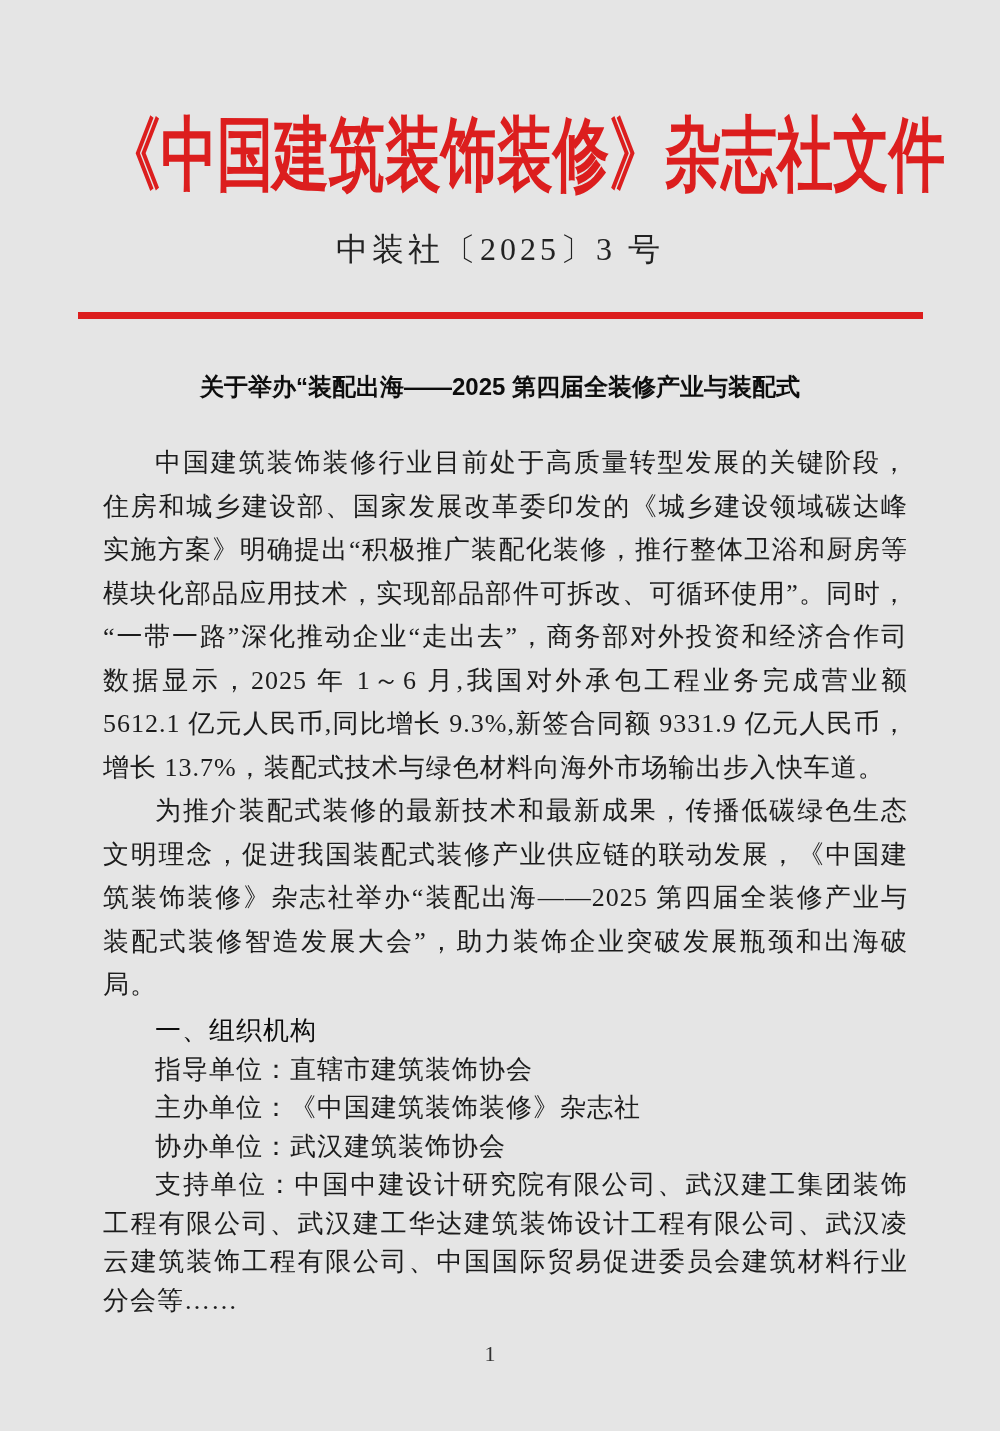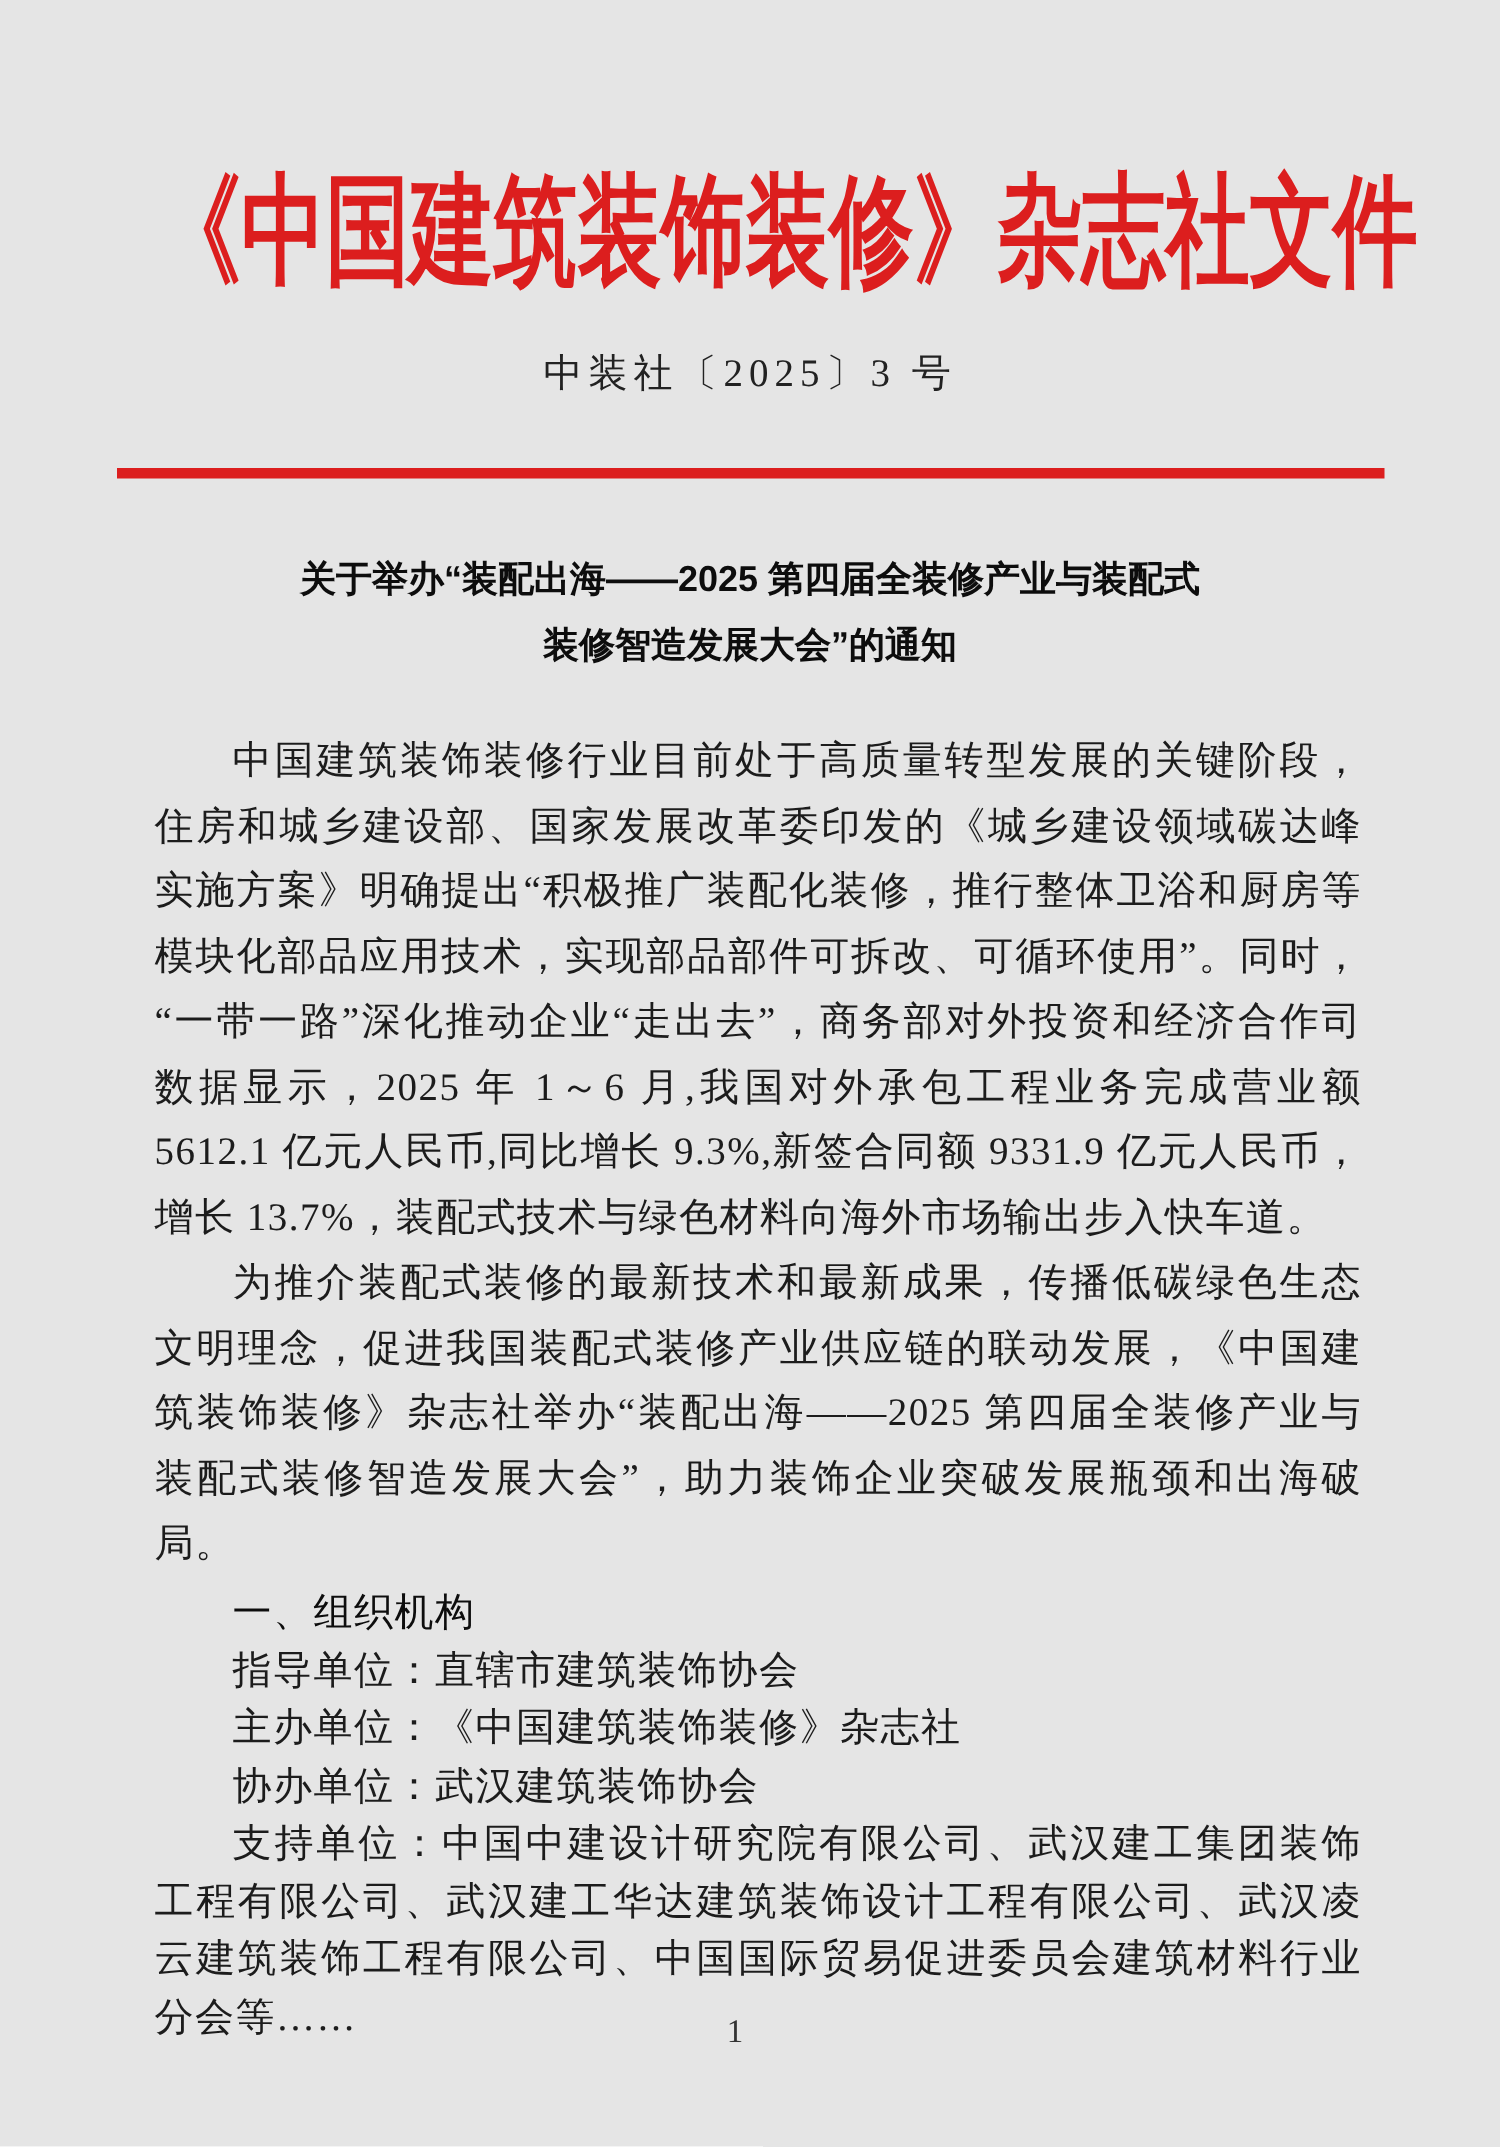--- a/index.html
+++ b/index.html
@@ -34,21 +34,21 @@
     letter-spacing: 0px;
     transform: scale(0.80, 1.15);
     transform-origin: 50% 50%;
   }
   
   .doc-number {
     margin-top: 24px;
     height: 38px;
     line-height: 38px;
     text-align: center;
-    font-size: 26px;
+    font-size: 32px;
     letter-spacing: 4px;
     color: #222222;
   }
   
   .red-line {
     width: 845px;
     height: 7px;
     margin: 44px auto 0 auto;
     background: #dc1e1e;
   }
@@ -103,21 +103,20 @@
   <h1 class="masthead">
     <span class="masthead-inner">《中国建筑装饰装修》杂志社文件</span>
   </h1>
 
   <div class="doc-number">中装社〔2025〕3 号</div>
 
   <div class="red-line"></div>
 
   <h2 class="notice-title">
     <span class="t-line">关于举办“装配出海——2025 第四届全装修产业与装配式</span>
-    <span class="t-line">装修智造发展大会”的通知</span>
   </h2>
 
   <div class="body-text">
 
 
     <p class="indent">中国建筑装饰装修行业目前处于高质量转型发展的关键阶段，住房和城乡建设部、国家发展改革委印发的《城乡建设领域碳达峰实施方案》明确提出“积极推广装配化装修，推行整体卫浴和厨房等模块化部品应用技术，实现部品部件可拆改、可循环使用”。同时，“一带一路”深化推动企业“走出去”，商务部对外投资和经济合作司数据显示，2025 年 1～6 月,我国对外承包工程业务完成营业额 5612.1 亿元人民币,同比增长 9.3%,新签合同额 9331.9 亿元人民币，增长 13.7%，装配式技术与绿色材料向海外市场输出步入快车道。</p>
 
     <p class="indent">为推介装配式装修的最新技术和最新成果，传播低碳绿色生态文明理念，促进我国装配式装修产业供应链的联动发展，《中国建筑装饰装修》杂志社举办“装配出海——2025 第四届全装修产业与装配式装修智造发展大会”，助力装饰企业突破发展瓶颈和出海破局。</p>
 
     <p class="indent section-heading">一、组织机构</p>

